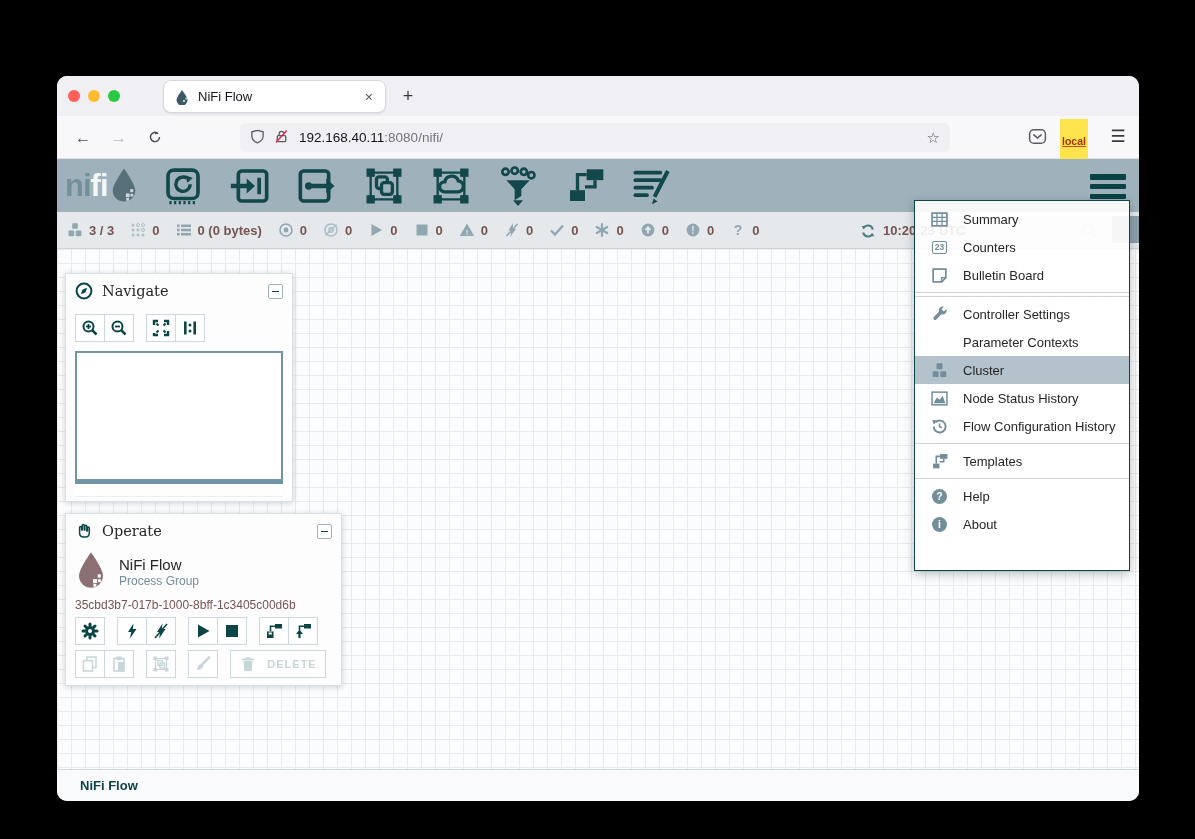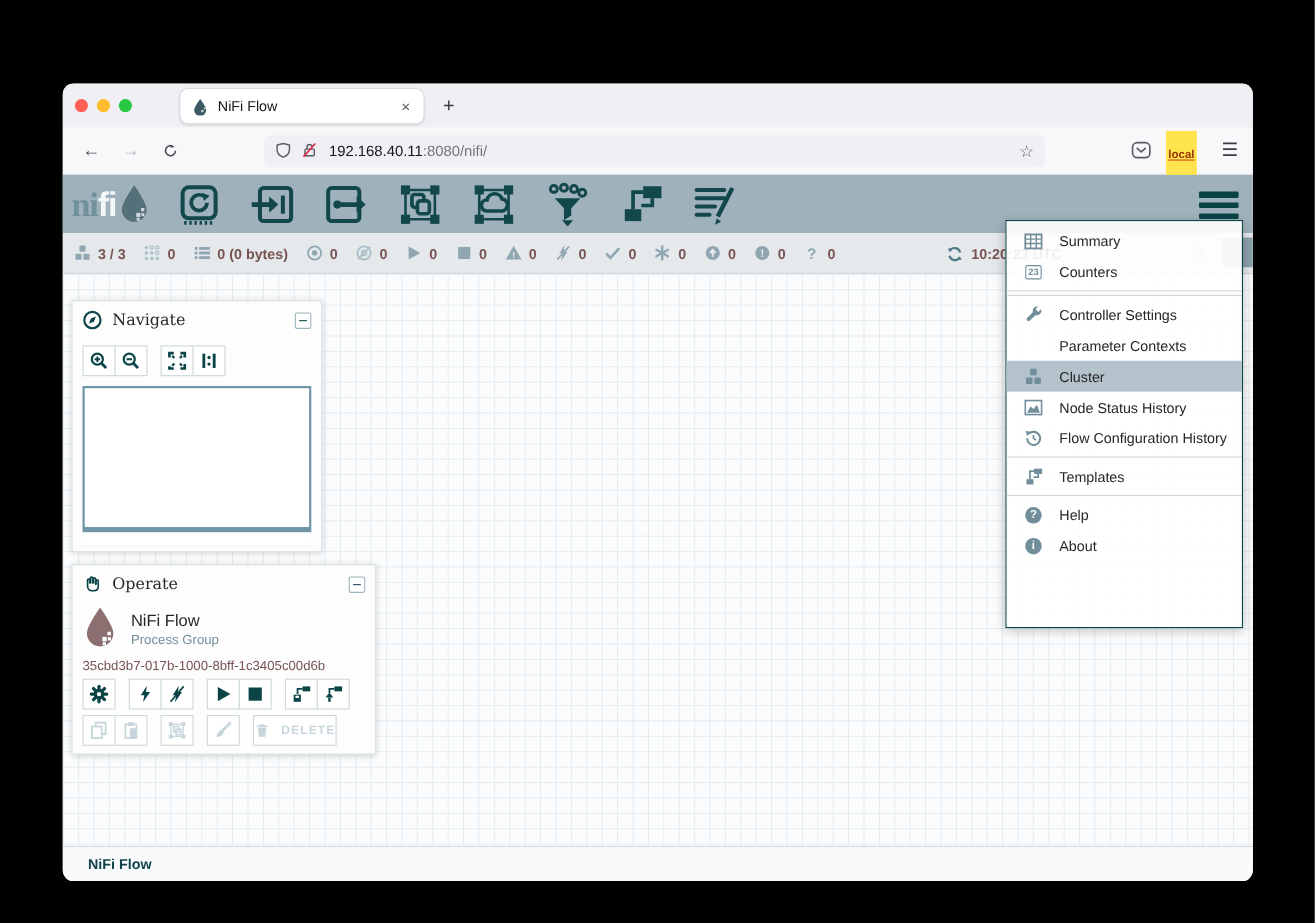--- a/index.html
+++ b/index.html
@@ -42,21 +42,21 @@
   .avatar-badge { position:absolute; left:1003px; top:3px; background:#ffe44d; color:#9c3400;
     font-size:10.5px; font-weight:700; padding:16px 2px; text-decoration:underline;
     -webkit-text-decoration-color:#d34a21; text-decoration-color:#d34a21; }
   .ffmenu { position:absolute; left:1048px; top:9px; width:26px; height:26px; text-align:center;
     line-height:24px; font-size:17px; color:#3a3a42; }
 
   
   .nifi-header { position:absolute; left:0; top:83px; width:100%; height:53px; background:#9fb2bb;
     display:flex; align-items:center; }
   .logo { display:flex; align-items:center; margin-left:8px; margin-right:24px; }
-  .logo .ni { font-size:31px; font-weight:700; color:#72909b; letter-spacing:-1px;font-family:Liberation Serif, serif; }
+  .logo .ni { font-size:31px; font-weight:700; color:#72909b; letter-spacing:-1px; }
   .logo .fi { font-size:31px; font-weight:700; color:#f4f7f8; letter-spacing:-1px; }
   .tools { display:flex; align-items:center; gap:27px; }
   .tool { width:40px; height:40px; color:#12474b; cursor:grab; }
   .tool svg { width:100%; height:100%; }
   .nifi-hamburger { position:absolute; right:13px; top:15px; width:36px; height:25px;
     display:flex; flex-direction:column; justify-content:space-between; cursor:pointer; }
   .nifi-hamburger span { display:block; height:5.5px; background:#0a4345; border-radius:1px; }
 
   
   .statusbar { position:absolute; left:0; top:136px; width:100%; height:37px; background:#e5e9ec;
@@ -104,21 +104,21 @@
   .birdseye-strip { margin:0 9px; height:13px; background:#fff; border-bottom:1px solid #eee; }
 
   .op-flow { display:flex; align-items:center; padding:3px 9px 0; }
   .op-drop { width:32px; height:40px; margin-right:12px; }
   .op-name { font-size:15px; color:#262626; line-height:19px; }
   .op-type { font-size:12px; color:#728e9b; }
   .op-id { font-size:12px; color:#775351; padding:7px 9px 5px; white-space:nowrap; }
   .op-rows { padding:0 9px; }
   .op-row { display:flex; align-items:center; margin-bottom:5px; }
   .sqbtn.disabled { color:#c6d6db; }
-  .del-btn { width:76px; gap:10px; font-size:11px; letter-spacing:1px; color:#c6d6db; font-weight:700; }
+  .del-btn { width:96px; gap:10px; font-size:11px; letter-spacing:1px; color:#c6d6db; font-weight:700; }
 
   
   .menu { position:absolute; left:857px; top:124px; width:216px; height:371px;
     background:rgba(255,255,255,0.9); border:1px solid #0d4649; box-shadow:0 3px 10px rgba(0,0,0,.25);
     padding-top:4px; z-index:50; }
   .menu-item { height:28px; display:flex; align-items:center; padding:0 12px 0 15px; cursor:pointer; }
   .menu-item.highlight { background:#b4c3cb; }
   .mi-icon { width:19px; height:17px; margin-right:14px; color:#728e9b; display:inline-flex;
     align-items:center; justify-content:center; flex:0 0 auto; }
   .mi-icon svg { width:17px; height:17px; }
@@ -640,20 +640,29 @@
           </svg>
         </span>
       <span class="mi-label">Summary</span>
     </div>
     <div class="menu-item">
       <span class="mi-icon">
           <span class="counter-badge">23</span>
         </span>
       <span class="mi-label">Counters</span>
     </div>
+    <div class="menu-item">
+      <span class="mi-icon">
+          <svg viewBox="0 0 16 16">
+            <path d="M2 2h12v8l-4 4H2Z" fill="none" stroke="currentColor" stroke-width="1.6"></path>
+            <path d="M10 14v-4h4" fill="none" stroke="currentColor" stroke-width="1.4"></path>
+          </svg>
+        </span>
+      <span class="mi-label">Bulletin Board</span>
+    </div>
     <div class="menu-divider"></div>
     <div class="menu-divider"></div>
     <div class="menu-item">
       <span class="mi-icon">
           <svg viewBox="0 0 16 16">
             <path d="M14.8 4.2a3.8 3.8 0 0 1-5 3.6L5 12.6a1.6 1.6 0 0 1-2.3-2.3L7.5 5.5a3.8 3.8 0 0 1 4.6-4.8L9.9 3l2.2 2.2 2.3-2.2c.2.4.4.8.4 1.2Z" fill="currentColor"></path>
           </svg>
         </span>
       <span class="mi-label">Controller Settings</span>
     </div>

